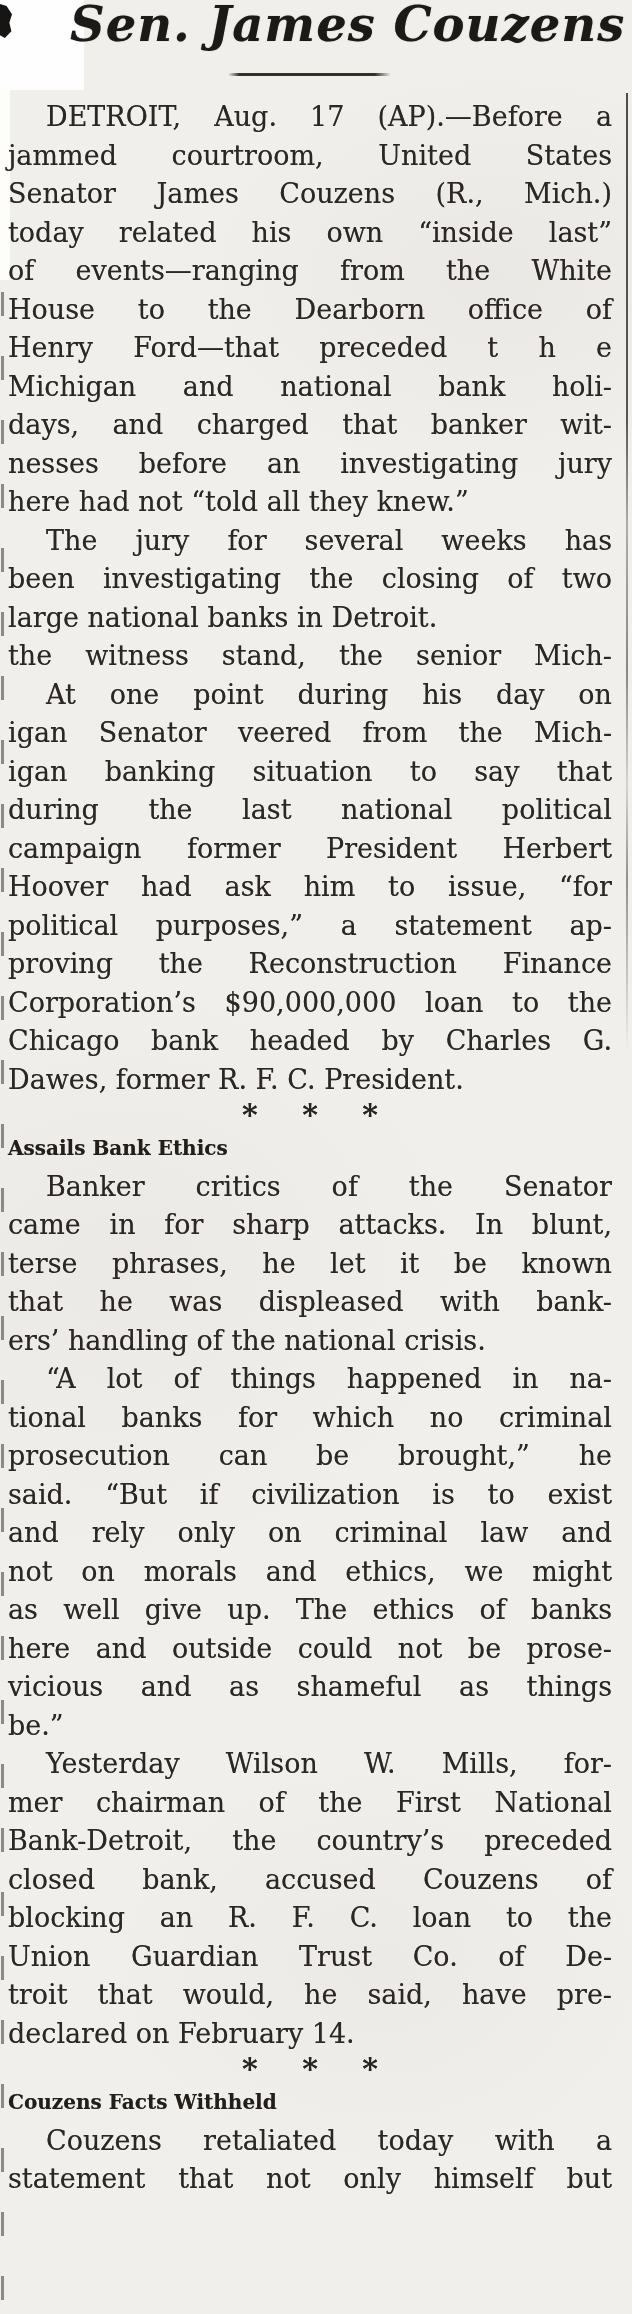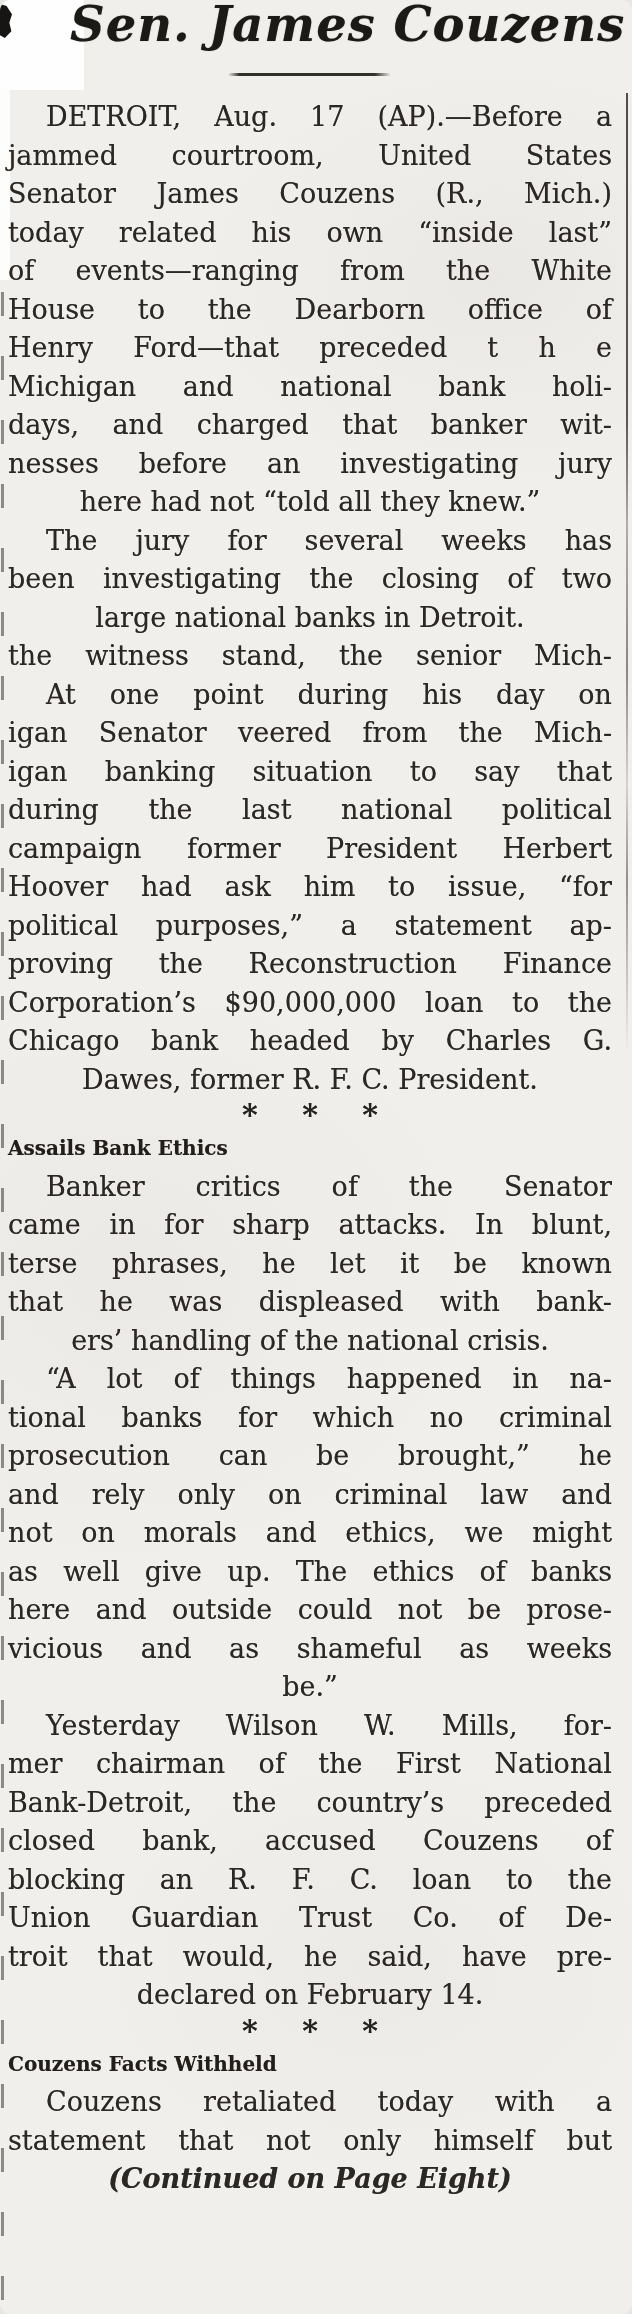--- a/index.html
+++ b/index.html
@@ -11,21 +11,20 @@
   }
   .page{
     position:relative;width:632px;height:2314px;
     background:
       radial-gradient(420px 300px at 78% 12%, rgba(110,100,85,0.05), rgba(110,100,85,0) 70%),
       radial-gradient(500px 420px at 20% 55%, rgba(110,100,85,0.045), rgba(110,100,85,0) 70%),
       radial-gradient(400px 300px at 60% 85%, rgba(110,100,85,0.04), rgba(110,100,85,0) 70%),
       #f1efec;
     color:#2b2824;
     overflow:hidden;
-    border-radius:11px;
   }
   
   .white-patch{position:absolute;left:0;top:0;width:84px;height:90px;background:#fefefe;}
   .white-sliver{position:absolute;left:0;top:90px;width:10px;height:190px;background:rgba(255,255,255,0.85);}
   .ink-blot{
     position:absolute;left:0;top:4px;width:12px;height:34px;background:#161513;
     clip-path:polygon(0 0,55% 6%,100% 30%,78% 55%,95% 80%,40% 100%,0 92%);
   }
   .headline{
     position:absolute;left:70px;top:-4px;margin:0;
@@ -50,21 +49,21 @@
     position:absolute;left:1px;top:292px;width:2.5px;height:2020px;
     background:repeating-linear-gradient(180deg,
       rgba(58,55,50,0.55) 0 24px,rgba(58,55,50,0) 24px 64px);
   }
   
   .body{
     position:absolute;left:8px;top:98px;width:604px;
     font-size:27px;line-height:38.5px;
     text-shadow:0 0 0.6px rgba(43,40,36,0.55);
   }
-  .line{white-space:nowrap;text-align:center;}
+  .line{white-space:nowrap;}
   .jl{white-space:normal;text-align:justify;text-align-last:justify;}
   .first{text-indent:38px;}
   .stars{
     height:30px;line-height:26px;text-align:center;
     font-size:30px;font-weight:bold;letter-spacing:0;
     word-spacing:34px;position:relative;top:3px;color:#25231f;
   }
   .subhead{font-weight:bold;font-size:20px;line-height:38.5px;color:#221f1b;}
   .continued{
     font-style:italic;font-weight:bold;text-align:center;
@@ -121,38 +120,38 @@
         <div class="line first jl">Banker critics of the Senator</div>
         <div class="line jl">came in for sharp attacks. In blunt,</div>
         <div class="line jl">terse phrases, he let it be known</div>
         <div class="line jl">that he was displeased with bank-</div>
         <div class="line">ers’ handling of the national crisis.</div>
       </div>
       <div>
         <div class="line first jl">“A lot of things happened in na-</div>
         <div class="line jl">tional banks for which no criminal</div>
         <div class="line jl">prosecution can be brought,” he</div>
+        <div class="line jl">said. “But if civilization is to exist</div>
         <div class="line jl">and rely only on criminal law and</div>
         <div class="line jl">not on morals and ethics, we might</div>
         <div class="line jl">as well give up. The ethics of banks</div>
         <div class="line jl">here and outside could not be prose-</div>
-        <div class="line jl">vicious and as shameful as weeks</div>
+        <div class="line jl">vicious and as shameful as things</div>
         <div class="line">be.”</div>
       </div>
       <div>
         <div class="line first jl">Yesterday Wilson W. Mills, for-</div>
         <div class="line jl">mer chairman of the First National</div>
         <div class="line jl">Bank-Detroit, the country’s preceded</div>
         <div class="line jl">closed bank, accused Couzens of</div>
         <div class="line jl">blocking an R. F. C. loan to the</div>
         <div class="line jl">Union Guardian Trust Co. of De-</div>
         <div class="line jl">troit that would, he said, have pre-</div>
         <div class="line">declared on February 14.</div>
       </div>
       <div class="stars">* * *</div>
       <div class="subhead">Couzens Facts Withheld</div>
       <div>
         <div class="line first jl">Couzens retaliated today with a</div>
         <div class="line jl">statement that not only himself but</div>
       </div>
-      <div class="continued">(Continued on Page Eight)</div>
     </div>
 </div>
 
 </body></html>

